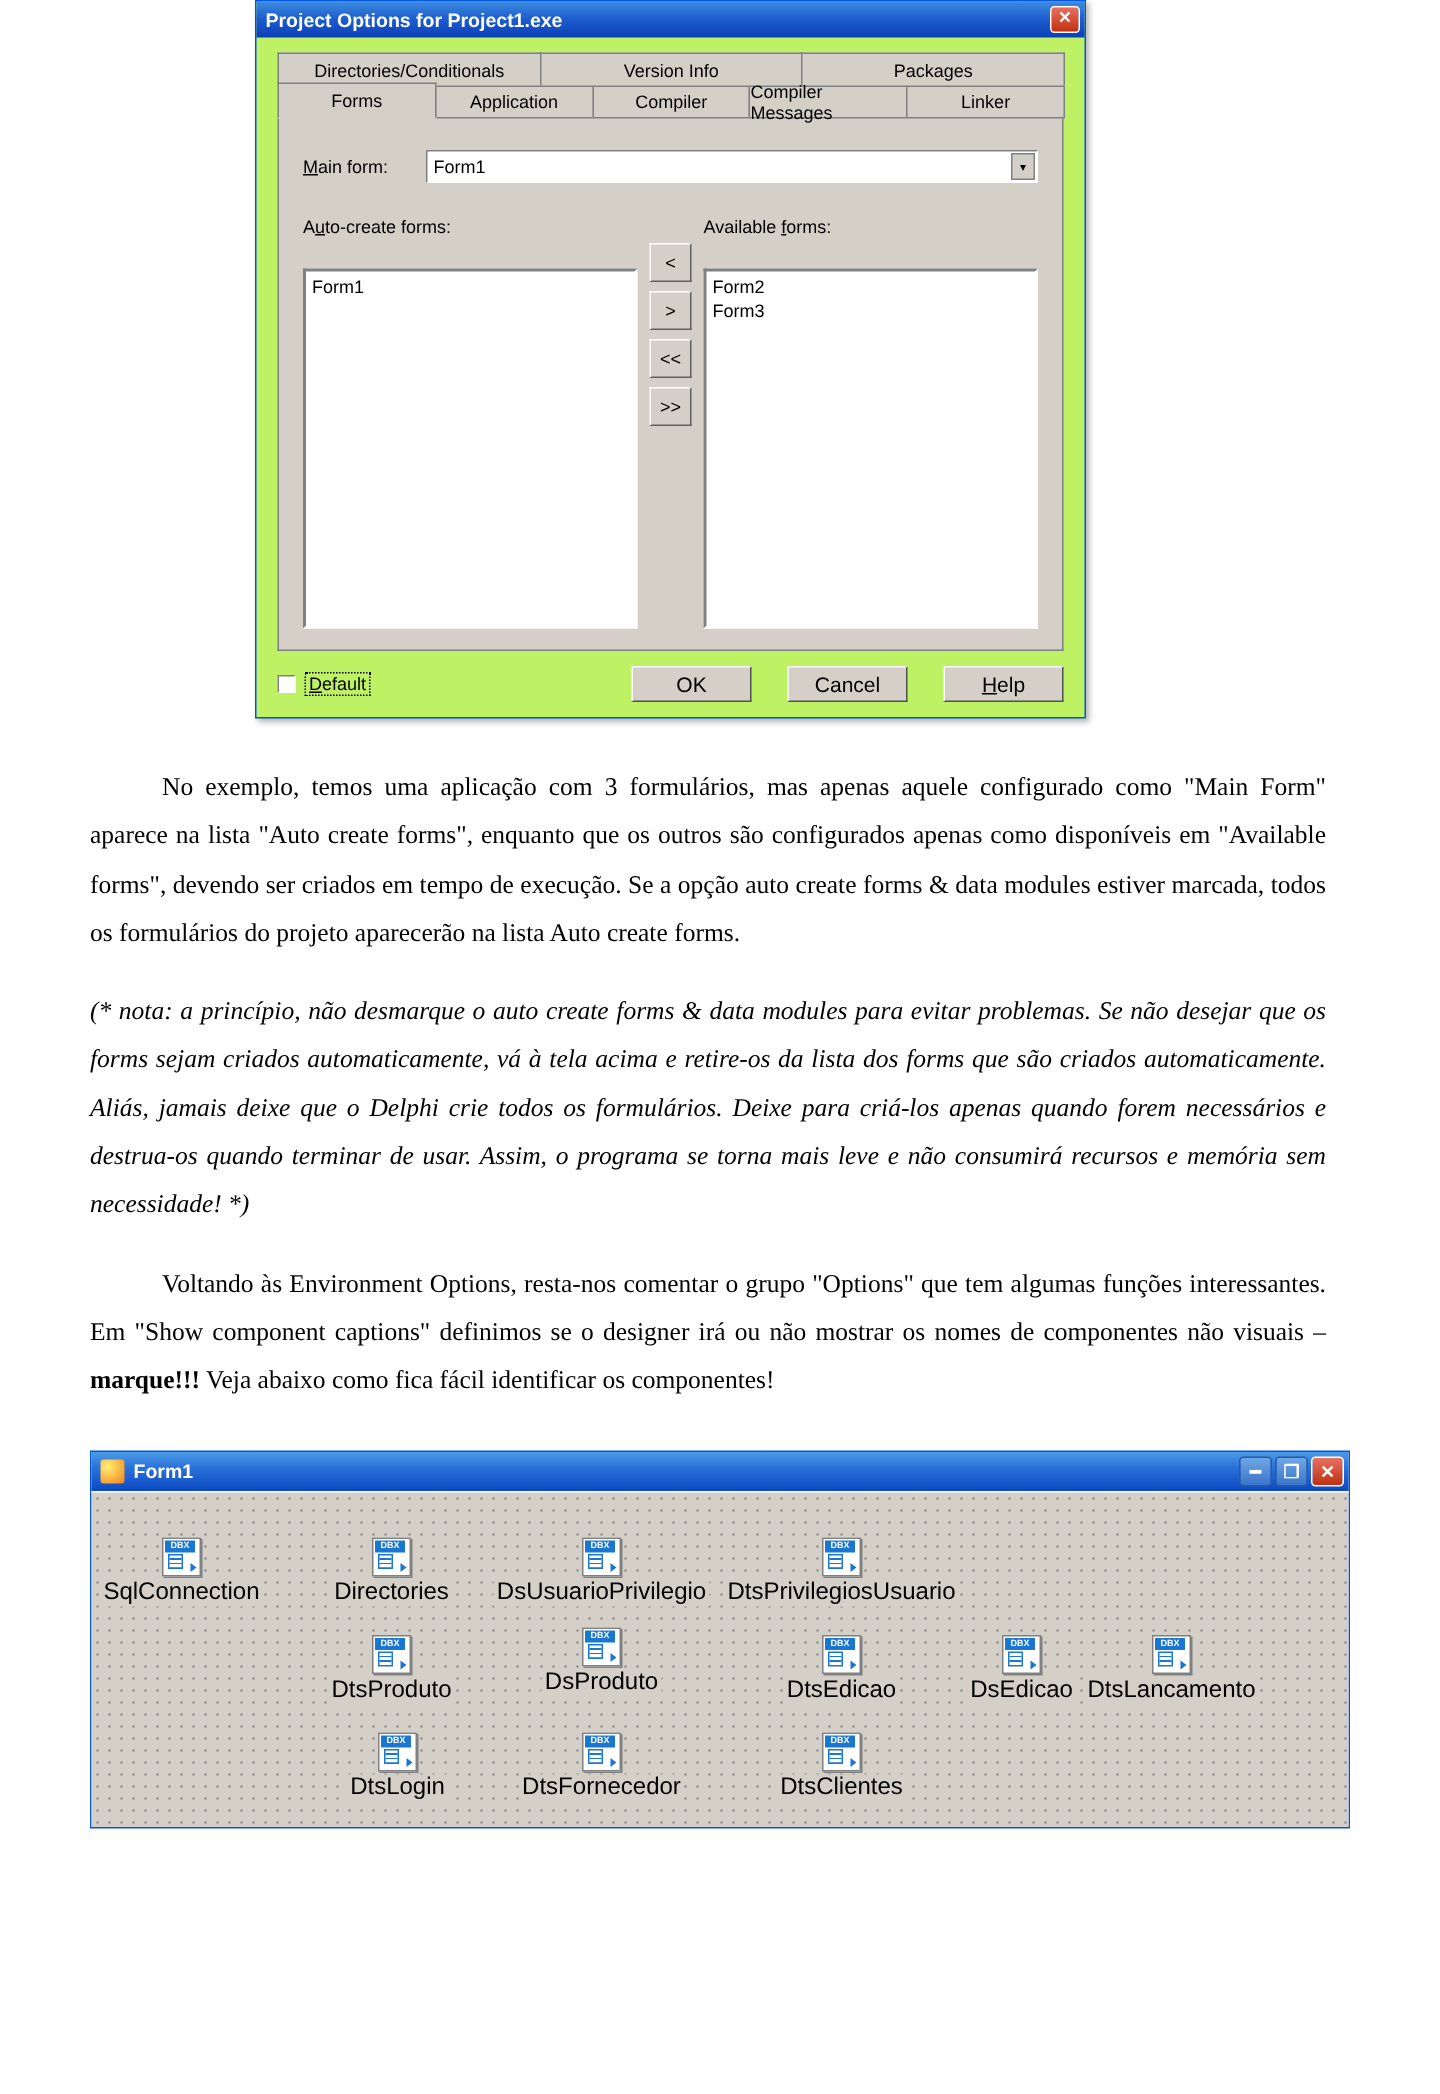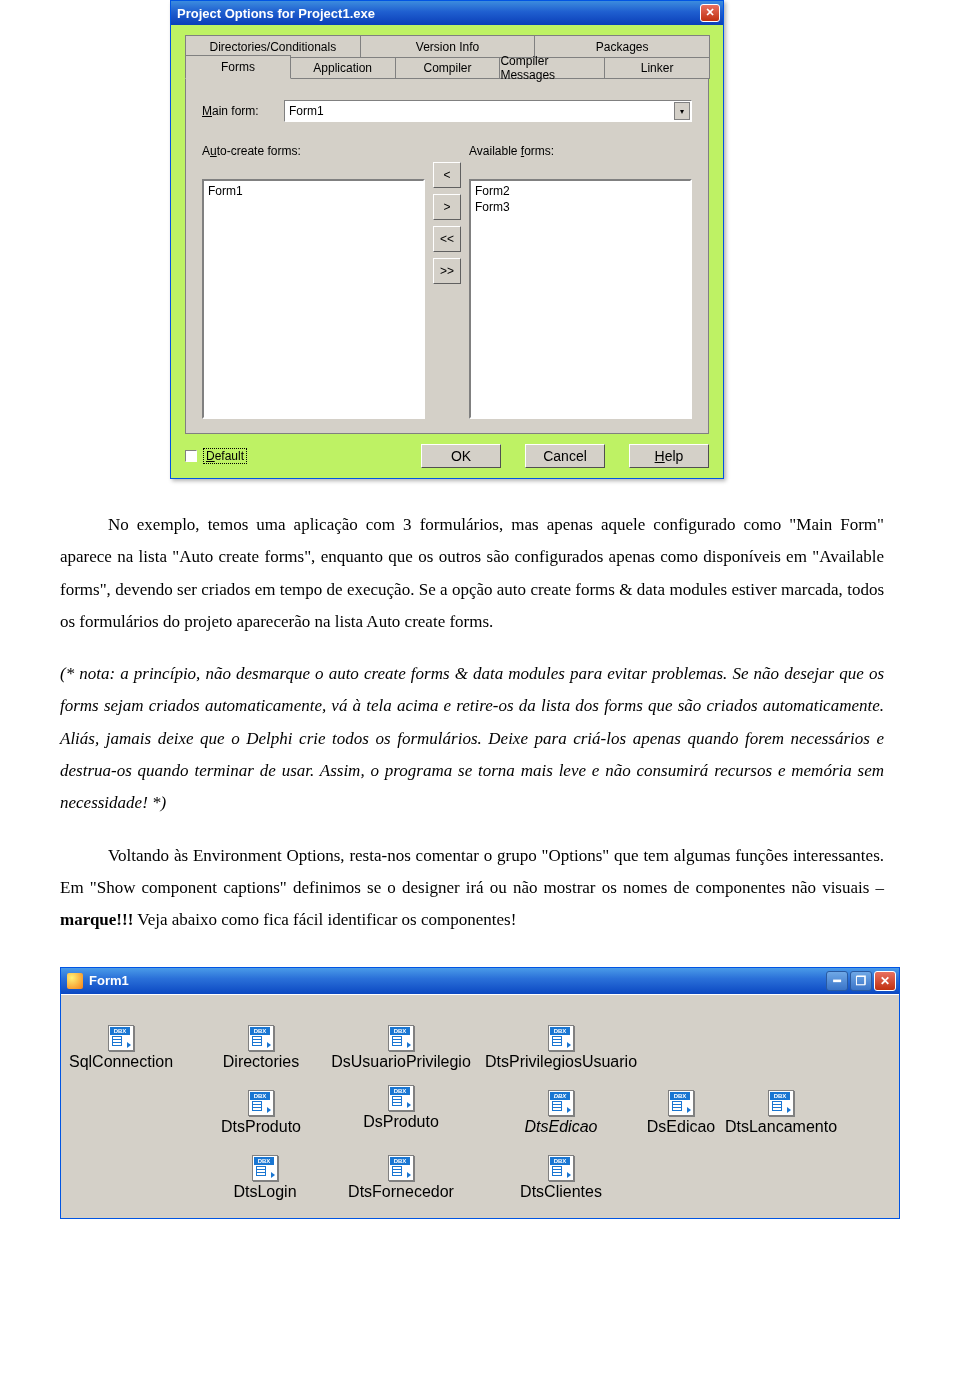--- a/index.html
+++ b/index.html
@@ -364,21 +364,21 @@
           <div class="comp-label">DtsProduto</div>
         </div>
         <div class="comp" style="left: 280px; top: 90px;">
           <div class="comp-icon">
             <div class="dbx">DBX</div>
             <div class="tbl"></div>
             <div class="arr"></div>
           </div>
           <div class="comp-label">DsProduto</div>
         </div>
-        <div class="comp" style="left: 440px; top: 95px; font-style: italic;">
+        <div class="comp" style="left: 440px; top: 95px;">
           <div class="comp-icon">
             <div class="dbx">DBX</div>
             <div class="tbl"></div>
             <div class="arr"></div>
           </div>
           <div class="comp-label">DtsEdicao</div>
         </div>
         <div class="comp" style="left: 560px; top: 95px;">
           <div class="comp-icon">
             <div class="dbx">DBX</div>

